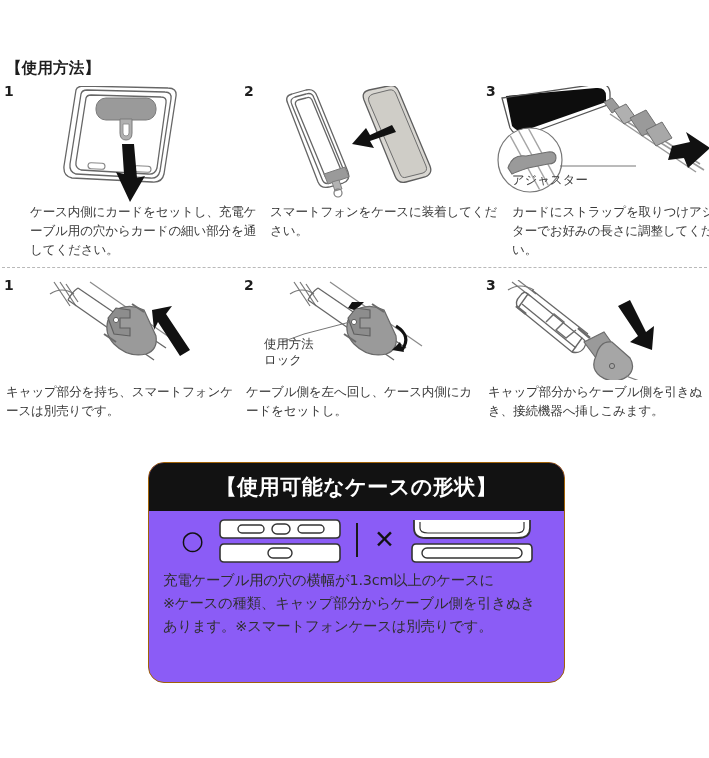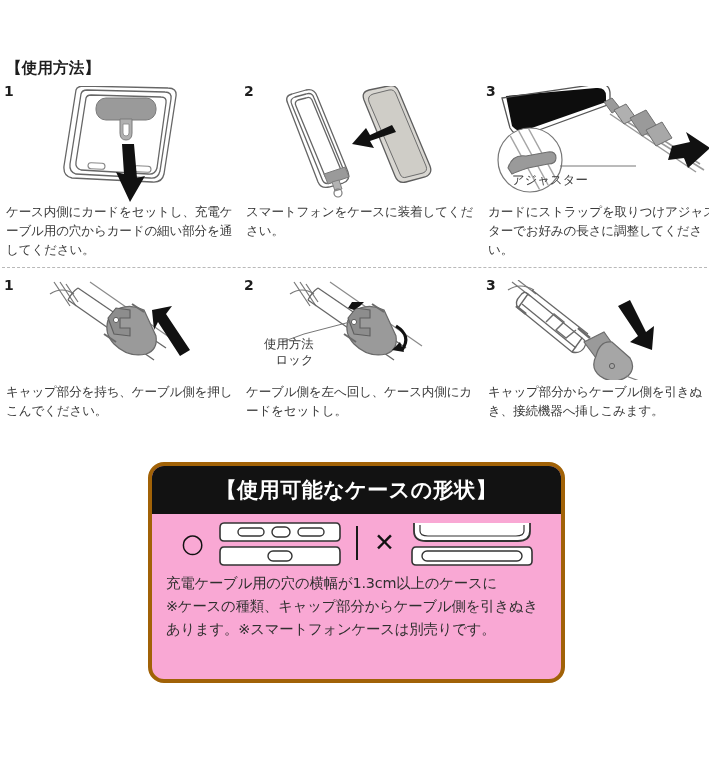--- a/index.html
+++ b/index.html
@@ -72,53 +72,52 @@
 
   .caption {
     position: absolute;
     left: 2px;
     font-size: 12.6px;
     line-height: 19px;
     color: #3a3a3a;
     width: 232px;
     letter-spacing: -0.2px;
   }
-  .row-1 .caption { top: 118px; }
+  .row-1 .caption { top: 118px; margin-left: 24px; }
   .row-2 .caption { top: 104px; }
 
   
   .divider {
     position: absolute;
     left: 2px;
     top: 267px;
     width: 705px;
     height: 0;
     border-top: 1px dashed #b9b9b9;
   }
 
   
   .callout {
     position: absolute;
     font-size: 12.4px;
     line-height: 16px;
     color: #3a3a3a;
     white-space: pre-line;
-    text-align: right;
   }
 
   
   .info-box {
     position: absolute;
     left: 148px;
     top: 462px;
     width: 417px;
     height: 221px;
-    border: 4px solid #a16207;
+    border: 1px solid #a16207;
     border-radius: 16px;
-    background: #f9a8d4;
+    background: #8b5cf6;
     box-sizing: border-box;
     overflow: hidden;
   }
   .info-head {
     position: absolute;
     left: 0; top: 0;
     width: 100%;
     height: 48px;
     background: #121212;
     display: flex;
@@ -325,21 +324,21 @@
 
             <path d="M100 54 L112 62" stroke="#6a6a6a" stroke-width="2" fill="none"></path>
             <path d="M128 24 L140 32" stroke="#6a6a6a" stroke-width="2" fill="none"></path>
           </g>
 
           <g fill="#111">
             <path d="M148 30 L168 26 L162 34 L186 70 L176 76 L154 42 L150 50 Z"></path>
           </g>
         </svg>
       </div>
-      <div class="caption">キャップ部分を持ち、ケーブル側を押しこんでください。</div>
+      <div class="caption">キャップ部分を持ち、スマートフォンケースは別売りです。</div>
     </div>
 
     <div class="col col-b">
       <div class="step-num">2</div>
       <div class="figure">
         <svg viewBox="0 0 236 100" width="236" height="100">
           <g stroke="#777" stroke-width="1.2" fill="none">
             <path d="M50 2 L66 26"></path>
             <path d="M56 2 L72 26"></path>
             <path d="M62 4 L74 22"></path>

